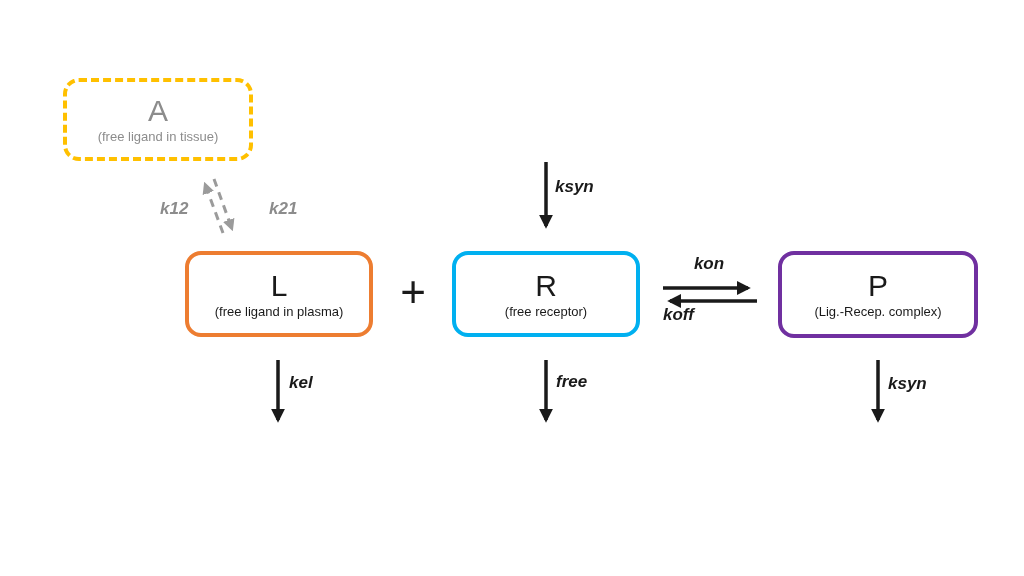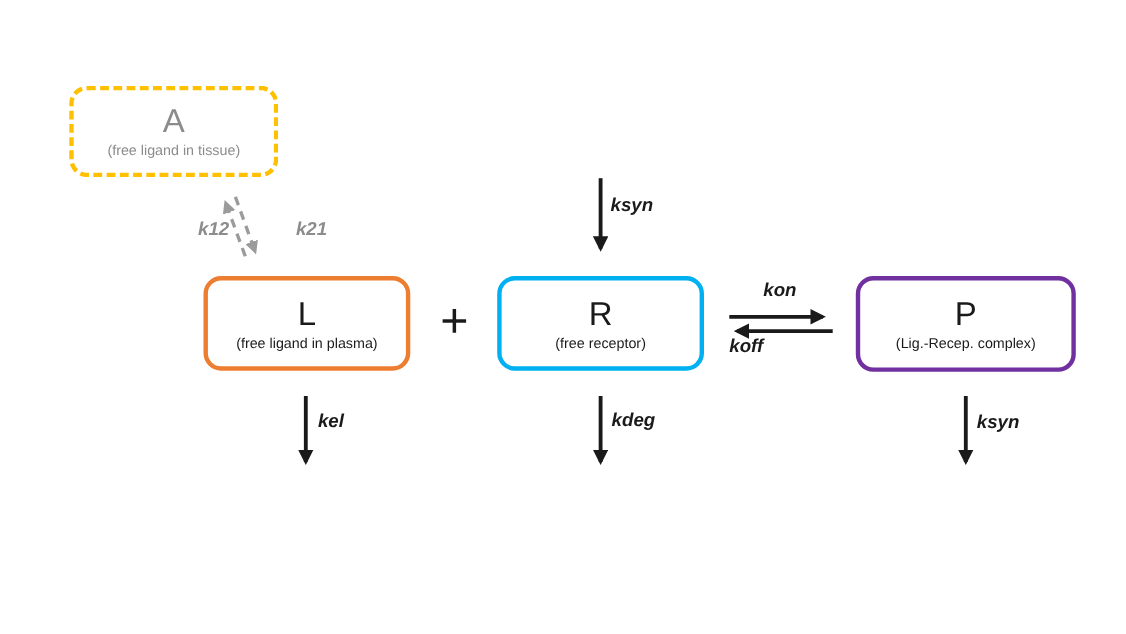--- a/index.html
+++ b/index.html
@@ -36,21 +36,21 @@
     position:absolute;
     font-size:17px; font-weight:bold; font-style:italic;
     color:#1a1a1a; white-space:nowrap;
   }
   .rate-ksyn { left:555px; top:177px; }
   .rate-kon  { left:663px; top:254px; width:92px; text-align:center; }
   .rate-koff { left:663px; top:305px; width:92px; text-align:left; }
   .rate-kel  { left:289px; top:373px; }
   .rate-kdeg { left:556px; top:372px; }
   .rate-kint { left:888px; top:374px; }
-  .rate-k12  { left:180px; top:199px;text-align:center; }
+  .rate-k12  { left:160px; top:199px;text-align:center; }
   .rate-k21  { left:237px; top:199px; }
 </style>
 </head>
 <body>
 
 <div class="canvas">
 
   <svg class="arrows" viewBox="0 0 1024 576">
     <defs>
       <marker id="ah-black" class="mk-solid" viewBox="0 0 10 10" refX="8" refY="5" markerWidth="4" markerHeight="4" orient="auto-start-reverse">
@@ -97,18 +97,18 @@
     <div class="letter">P</div>
     <div class="sub">(Lig.-Recep. complex)</div>
   </div>
 
   <div class="plus">+</div>
 
   <div class="rate rate-ksyn">ksyn</div>
   <div class="rate rate-kon">kon</div>
   <div class="rate rate-koff">koff</div>
   <div class="rate rate-kel">kel</div>
-  <div class="rate rate-kdeg">kdeg</div>
+  <div class="rate rate-kdeg">free</div>
   <div class="rate rate-kint">ksyn</div>
   <div class="rate rate-k12 gray-label" style="color: rgb(140, 140, 140);">k12</div>
   <div class="rate rate-k21 gray-label" style="color: rgb(140, 140, 140); margin-left: 32px;">k21</div>
 
 </div>
 
 </body></html>

